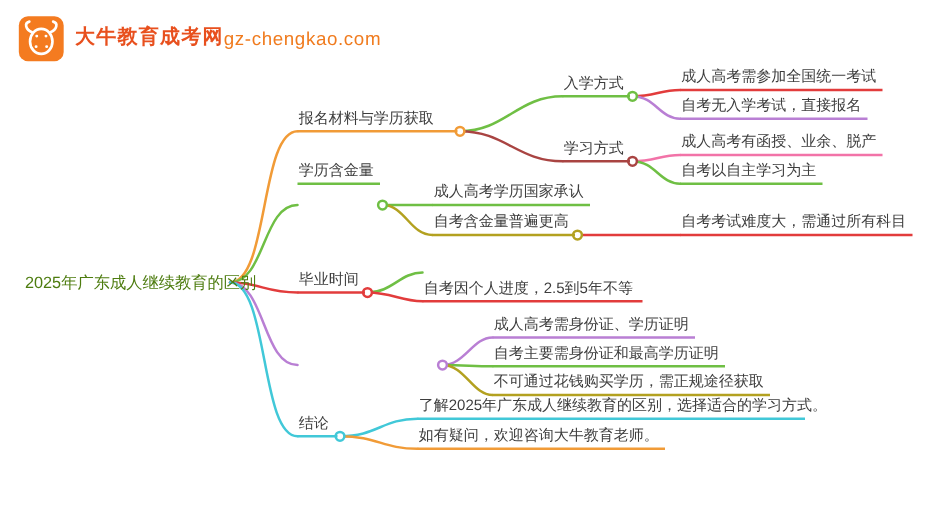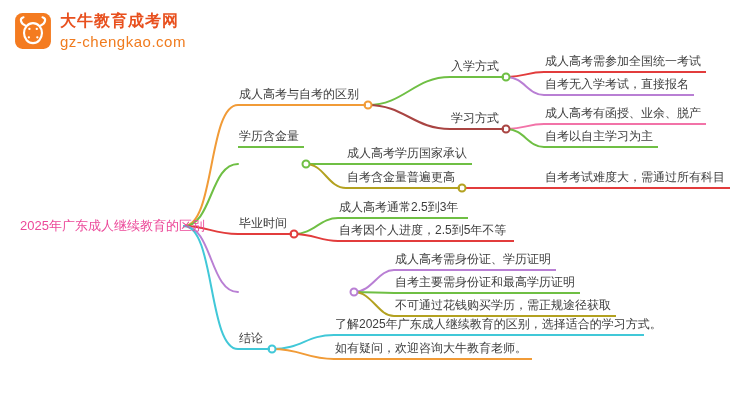--- a/index.html
+++ b/index.html
@@ -5,27 +5,27 @@
   html,body{margin:0;padding:0;}
   body{
     width:750px;height:410px;overflow:hidden;background:#ffffff;
     font-family:"Liberation Sans","DejaVu Sans",sans-serif;
   }
   .stage{position:relative;width:750px;height:410px;background:#fff;}
   svg.links{position:absolute;left:0;top:0;width:750px;height:410px;}
 
   
   .logo{position:absolute;left:14px;top:12px;display:flex;align-items:center;gap:8px;}
-  .logo-text{display:flex;flex-direction:column;line-height:1.15;}
+  .logo-text{display:flex;flex-direction:row;line-height:1.15;}
   .logo-title{font-size:16px;font-weight:bold;color:#e8501e;letter-spacing:1px;}
   .logo-sub{font-size:15px;color:#f07b1e;letter-spacing:.5px;margin-top:2px;}
 
   
   .root-node{
-    position:absolute;left:20px;top:217px;font-size:13px;color:#ec4899;
+    position:absolute;left:20px;top:217px;font-size:13px;color:#4d7c0f;
     white-space:nowrap;letter-spacing:0;
   }
   .node{
     position:absolute;font-size:12px;line-height:16px;color:#3d3d3d;
     white-space:nowrap;padding:0 3px 2px 1px;border-bottom:2px solid #b91c1c;
     overflow:visible;
   }
 </style>
 </head>
 <body>
@@ -88,39 +88,38 @@
       </g>
     </svg>
     <div class="logo-text">
       <span class="logo-title">大牛教育成考网</span>
       <span class="logo-sub">gz-chengkao.com</span>
     </div>
   </div>
 
   <div class="root-node">2025年广东成人继续教育的区别</div>
 
-  <div class="node" style="left: 238px; top: 86px; width: 124px; border-bottom-color: rgb(241, 155, 55);">成人高考与自考的区别</div>
+  <div class="node" style="left: 238px; top: 86px; width: 124px; border-bottom-color: rgb(241, 155, 55);">报名材料与学历获取</div>
   <div class="node" style="left: 238px; top: 128px; width: 62px; border-bottom-color: rgb(111, 191, 68);">学历含金量</div>
   <div class="node" style="left: 238px; top: 215px; width: 50px; border-bottom-color: rgb(226, 60, 60);">毕业时间</div>
   <div class="node" style="left: 238px; top: 330px; width: 28px; border-bottom-color: rgb(65, 200, 216);">结论</div>
 
   <div class="node" style="left: 450px; top: 58px; width: 50px; border-bottom-color: rgb(111, 191, 68);">入学方式</div>
   <div class="node" style="left: 450px; top: 110px; width: 50px; border-bottom-color: rgb(169, 68, 66);">学习方式</div>
 
   <div class="node" style="left: 544px; top: 53px; width: 158px; border-bottom-color: rgb(226, 60, 60);">成人高考需参加全国统一考试</div>
   <div class="node" style="left: 544px; top: 76px; width: 146px; border-bottom-color: rgb(185, 127, 212);">自考无入学考试，直接报名</div>
 
   <div class="node" style="left: 544px; top: 105px; width: 158px; border-bottom-color: rgb(242, 115, 168);">成人高考有函授、业余、脱产</div>
   <div class="node" style="left: 544px; top: 128px; width: 110px; border-bottom-color: rgb(111, 191, 68);">自考以自主学习为主</div>
 
   <div class="node" style="left: 346px; top: 145px; width: 122px; border-bottom-color: rgb(111, 191, 68);">成人高考学历国家承认</div>
   <div class="node" style="left: 346px; top: 169px; width: 110px; border-bottom-color: rgb(179, 161, 32);">自考含金量普遍更高</div>
   <div class="node" style="left: 544px; top: 169px; width: 182px; border-bottom-color: rgb(226, 60, 60);">自考考试难度大，需通过所有科目</div>
 
-  <div class="node" style="left: 338px; top: 199px; width: 126px; border-bottom-color: rgb(111, 191, 68);">成人高考通常2.5到3年</div>
   <div class="node" style="left: 338px; top: 222px; width: 172px; border-bottom-color: rgb(226, 60, 60);">自考因个人进度，2.5到5年不等</div>
 
   <div class="node" style="left: 394px; top: 251px; width: 158px; border-bottom-color: rgb(185, 127, 212);">成人高考需身份证、学历证明</div>
   <div class="node" style="left: 394px; top: 274px; width: 182px; border-bottom-color: rgb(111, 191, 68);">自考主要需身份证和最高学历证明</div>
   <div class="node" style="left: 394px; top: 297px; width: 218px; border-bottom-color: rgb(179, 161, 32);">不可通过花钱购买学历，需正规途径获取</div>
 
   <div class="node" style="left: 334px; top: 316px; width: 306px; border-bottom-color: rgb(65, 200, 216);">了解2025年广东成人继续教育的区别，选择适合的学习方式。</div>
   <div class="node" style="left: 334px; top: 340px; width: 194px; border-bottom-color: rgb(241, 155, 55);">如有疑问，欢迎咨询大牛教育老师。</div>
 
 </div>

